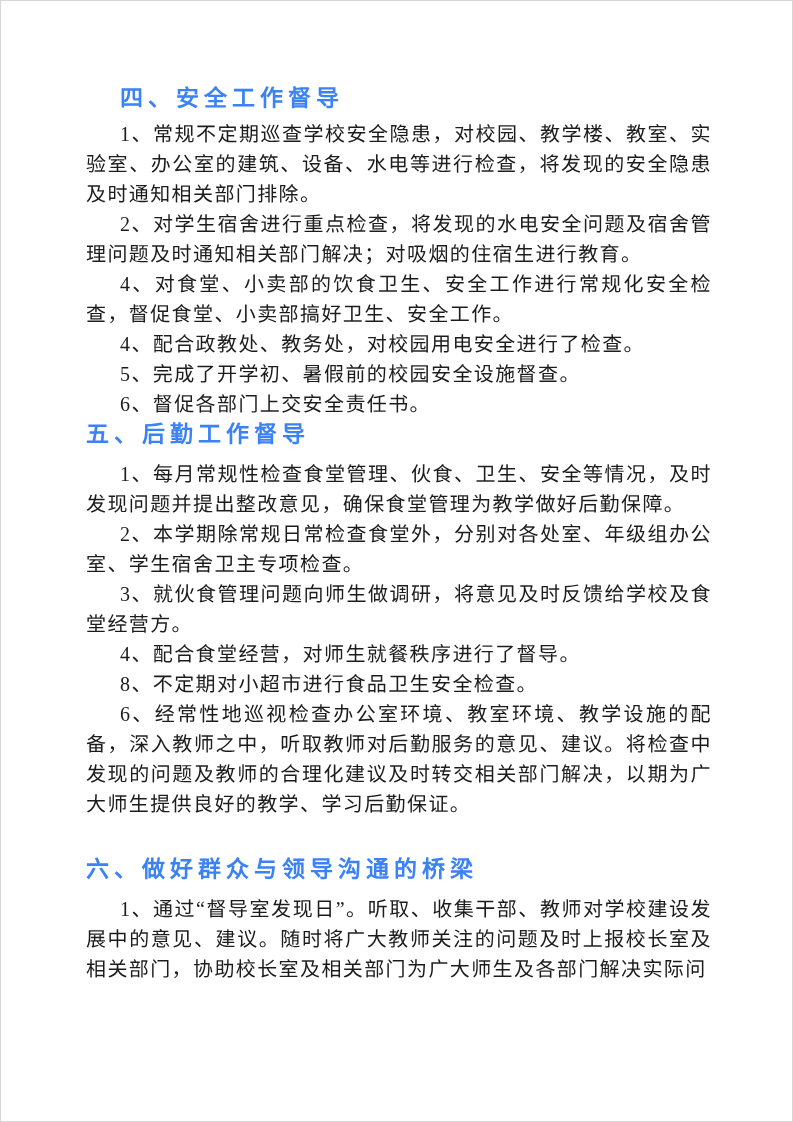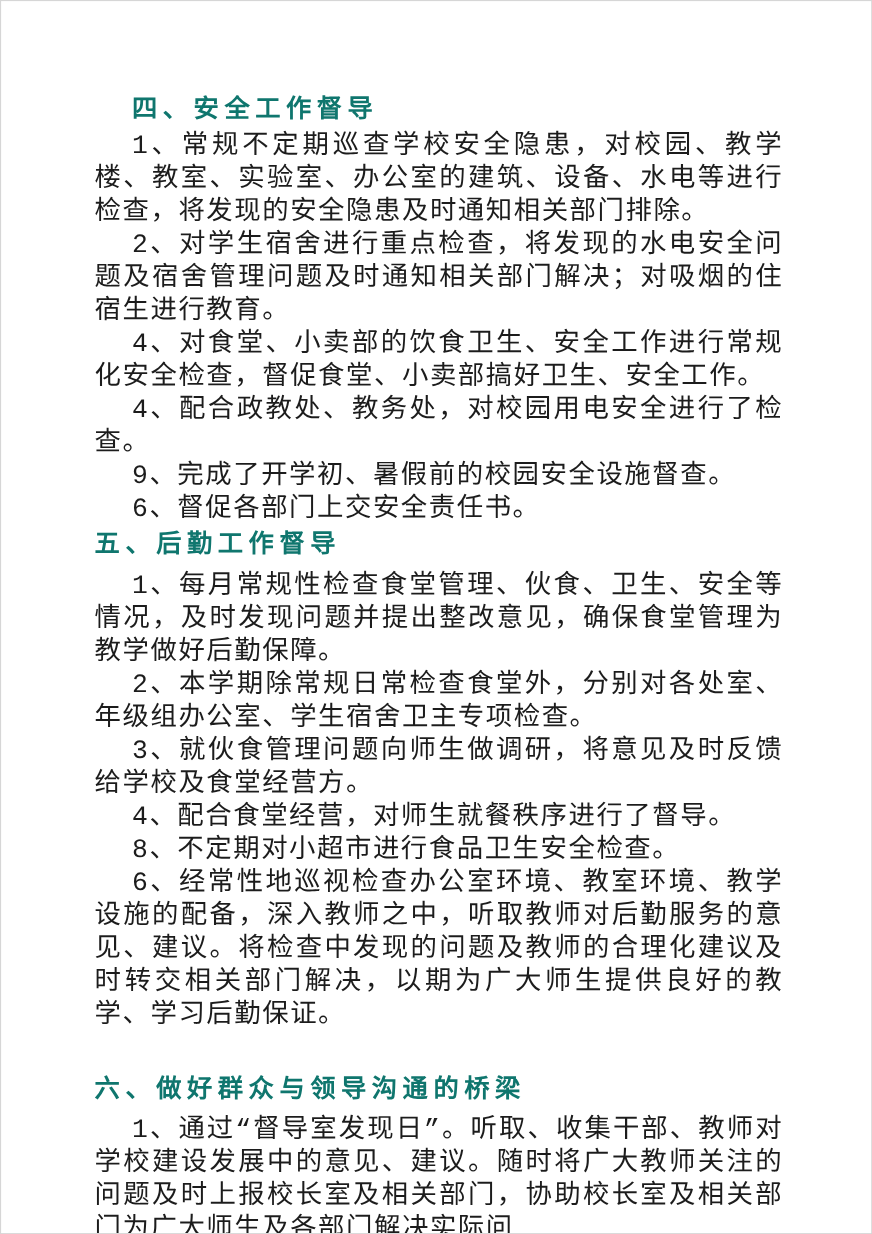--- a/index.html
+++ b/index.html
@@ -19,50 +19,49 @@
     color: #1c1c1c;
     font-family: "Liberation Serif", "DejaVu Serif", serif;
   }
   .doc-section { margin: 0; }
   .sec-heading {
     font-family: "Liberation Sans", "DejaVu Sans", sans-serif;
     font-weight: bold;
     font-size: 23px;
     line-height: 30px;
     letter-spacing: 5px;
-    color: #0f766e;
+    color: #3b82f6;
     margin: 0 0 6px 0;
     white-space: nowrap;
   }
   .sec-heading.indented { text-indent: 34px; }
   .doc-section.sec-5 .sec-heading { margin-bottom: 10px; }
   .doc-section.sec-6 .sec-heading { margin-top: 35px; margin-bottom: 10px; }
   .para {
-    font-size: 24px;
+    font-size: 20px;
     line-height: 30px;
     letter-spacing: 1.4px;
     margin: 0;
     text-indent: 34px;
     text-align: justify;
     text-align-last: left;
-    font-family: Liberation Mono, monospace;
   }
 </style>
 </head>
 <body>
 
 <div class="page">
 
   <section class="doc-section sec-4">
     <h2 class="sec-heading indented">四、安全工作督导</h2>
     <p class="para">1、常规不定期巡查学校安全隐患，对校园、教学楼、教室、实验室、办公室的建筑、设备、水电等进行检查，将发现的安全隐患及时通知相关部门排除。</p>
     <p class="para">2、对学生宿舍进行重点检查，将发现的水电安全问题及宿舍管理问题及时通知相关部门解决；对吸烟的住宿生进行教育。</p>
     <p class="para">4、对食堂、小卖部的饮食卫生、安全工作进行常规化安全检查，督促食堂、小卖部搞好卫生、安全工作。</p>
     <p class="para">4、配合政教处、教务处，对校园用电安全进行了检查。</p>
-    <p class="para">9、完成了开学初、暑假前的校园安全设施督查。</p>
+    <p class="para">5、完成了开学初、暑假前的校园安全设施督查。</p>
     <p class="para">6、督促各部门上交安全责任书。</p>
   </section>
 
   <section class="doc-section sec-5">
     <h2 class="sec-heading">五、后勤工作督导</h2>
     <p class="para">1、每月常规性检查食堂管理、伙食、卫生、安全等情况，及时发现问题并提出整改意见，确保食堂管理为教学做好后勤保障。</p>
     <p class="para">2、本学期除常规日常检查食堂外，分别对各处室、年级组办公室、学生宿舍卫主专项检查。</p>
     <p class="para">3、就伙食管理问题向师生做调研，将意见及时反馈给学校及食堂经营方。</p>
     <p class="para">4、配合食堂经营，对师生就餐秩序进行了督导。</p>
     <p class="para">8、不定期对小超市进行食品卫生安全检查。</p>

